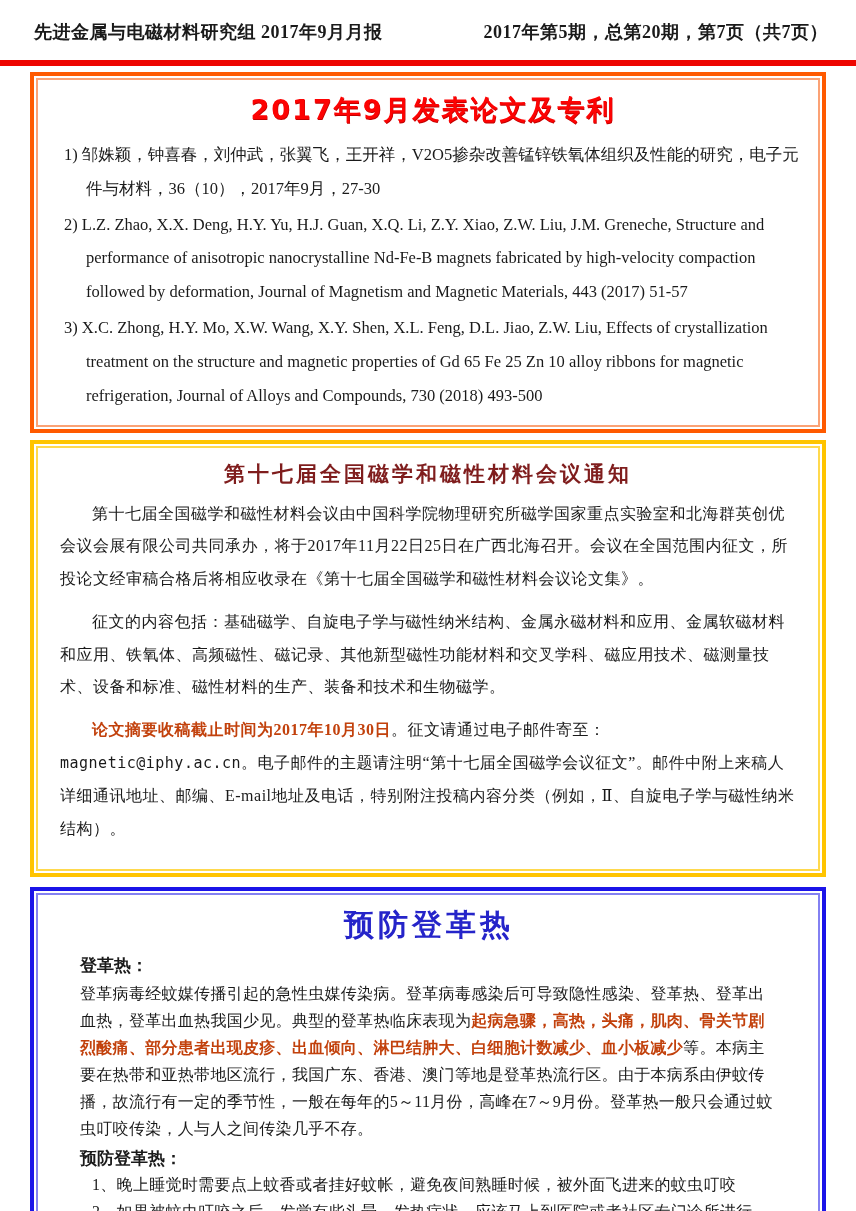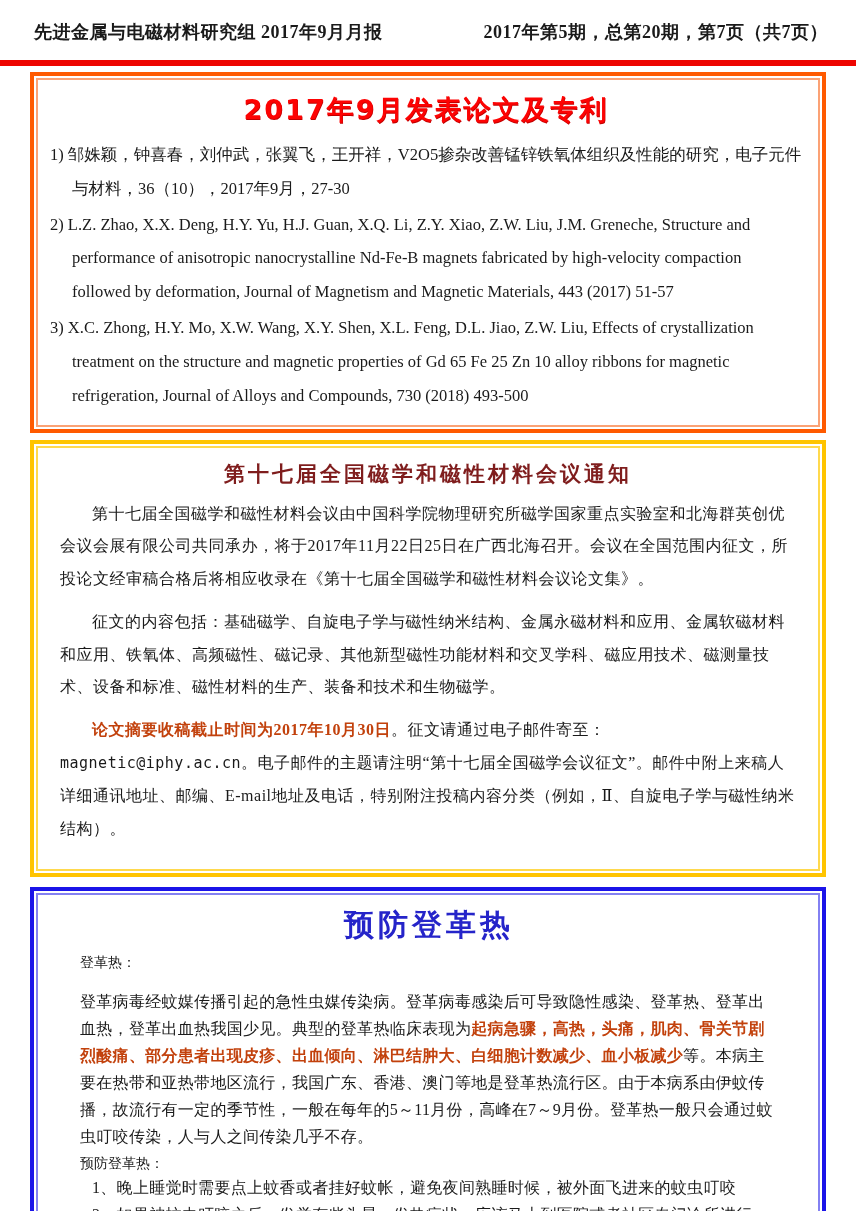--- a/index.html
+++ b/index.html
@@ -12,21 +12,21 @@
     display:flex;justify-content:space-between;align-items:flex-end;
     padding:20px 28px 16px 34px;
     font-size:18px;font-weight:bold;letter-spacing:0.5px;
   }
   .red-rule{height:6px;background:#ee0500;width:100%;}
   .box{margin:6px 30px 0 30px;}
   .box-outer{border-style:solid;}
   .box-inner{border-style:solid;border-width:2px;margin:2px;}
   
   .papers-outer{border-width:4px;border-color:#ff5a00;}
-  .papers-inner{border-color:#fba275;padding:4px 16px 10px 12px;}
+  .papers-inner{border-color:#fba275;padding:4px 16px 10px 26px;}
   .papers-title{
     text-align:center;color:#fd0303;
     font-family:"DejaVu Sans","Liberation Sans",sans-serif;
     font-weight:900;font-size:27px;letter-spacing:2px;
     margin:8px 0 10px 0;
     text-shadow:0.5px 0.5px 0 #c00000;
   }
   .paper-item{
     font-size:16.5px;line-height:2.05;
     padding-left:22px;text-indent:-22px;
@@ -47,22 +47,22 @@
   .red-strong{color:#c2410c;font-weight:bold;}
   .email{font-family:"DejaVu Sans Mono","Liberation Mono",monospace;font-size:15px;}
   
   .dengue-outer{border-width:4px;border-color:#1b14e8;margin-top:10px;}
   .dengue-inner{border-color:#8381f2;padding:2px 40px 14px 42px;}
   .dengue-title{
     text-align:center;color:#2524c9;
     font-weight:bold;font-size:30px;letter-spacing:4px;
     margin:8px 0 8px 0;
   }
-  .dengue-heading{font-size:14px;font-weight:normal;margin:4px 0 2px 0;}
-  .dengue-para{font-size:16px;line-height:1.68;margin:17px 0 4px 0;letter-spacing:0.3px;}
+  .dengue-heading{font-size:17px;font-weight:bold;margin:4px 0 2px 0;}
+  .dengue-para{font-size:16px;line-height:1.68;margin:4px 0 4px 0;letter-spacing:0.3px;}
   .tip{font-size:16px;line-height:1.62;letter-spacing:0.3px;margin:1px 12px;}
 </style>
 </head>
 <body>
 
 <div class="page-header">
   <span>先进金属与电磁材料研究组 2017年9月月报</span>
   <span>2017年第5期，总第20期，第7页（共7页）</span>
 </div>
 <div class="red-rule"></div>

